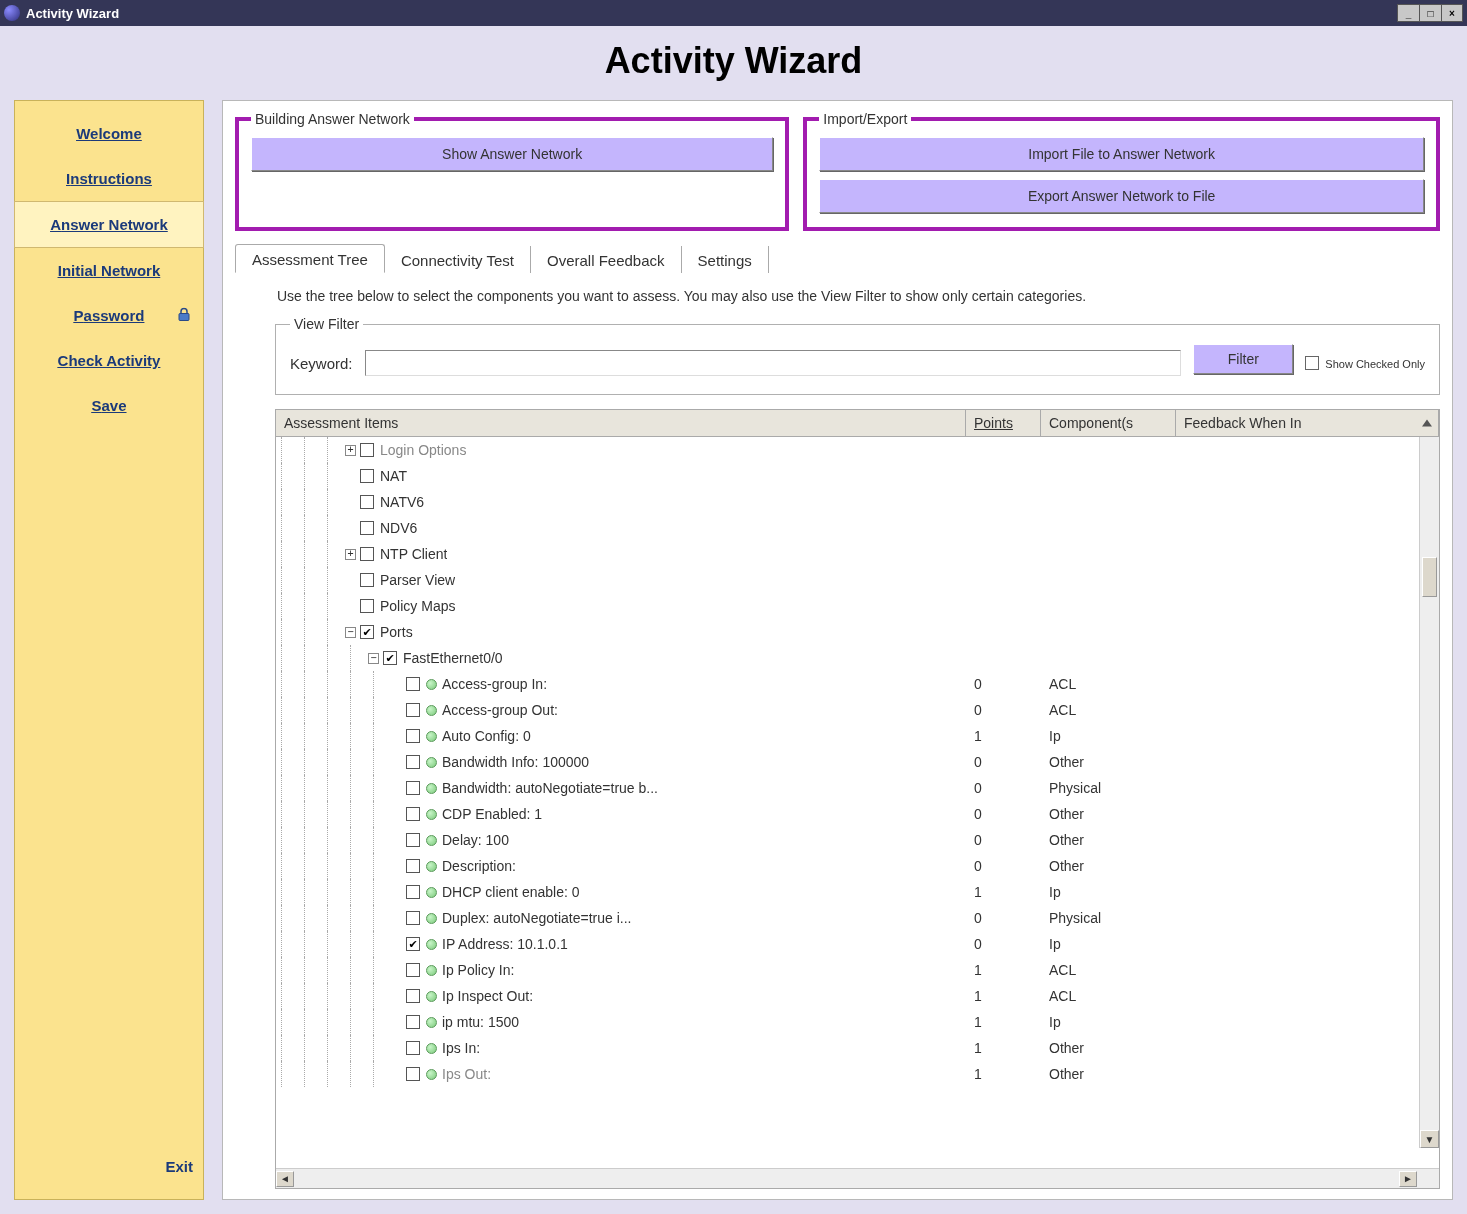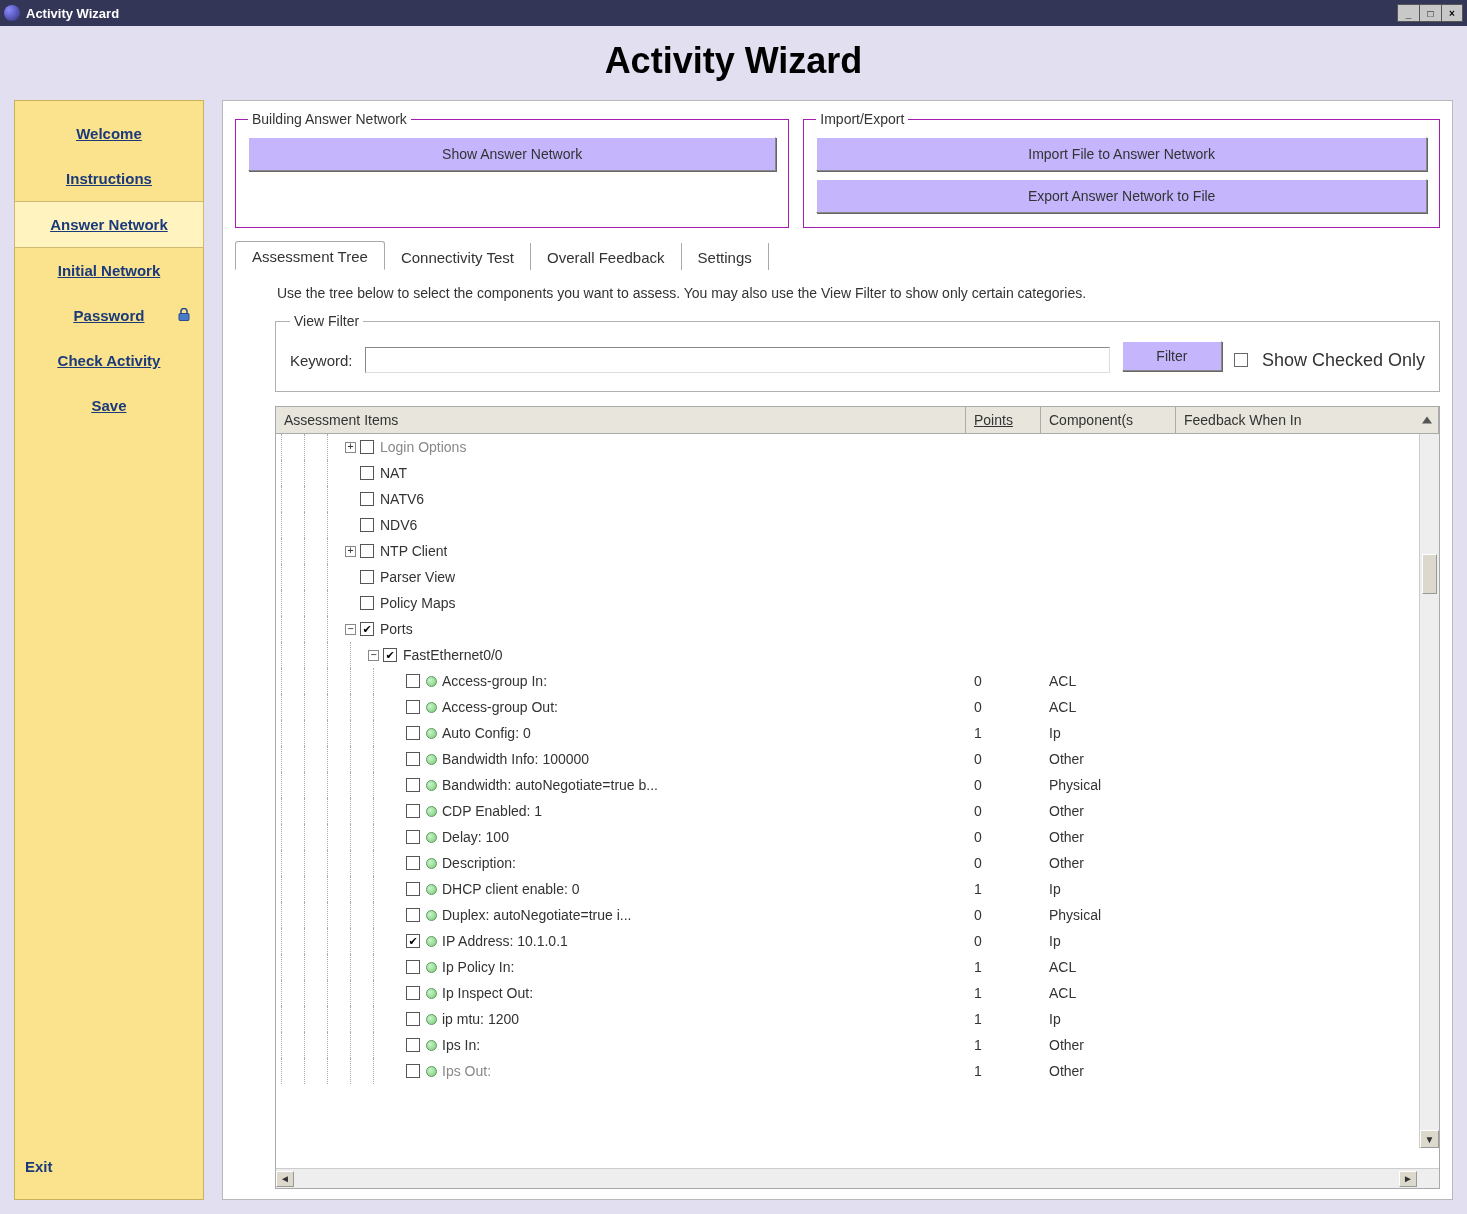--- a/index.html
+++ b/index.html
@@ -89,42 +89,42 @@
   .sidebar-item .lock-icon {
     position: absolute;
     right: 12px;
     top: 50%;
     transform: translateY(-50%);
     display:inline-block;
   }
   .sidebar-spacer { flex: 1; }
   .sidebar-exit {
     padding: 14px 10px;
-    text-align: left;
+    text-align: right;
     color: #1b3a7a;
     font-weight: bold;
     font-size: 15px;
     cursor: pointer;
   }
   .main-panel {
     flex: 1;
     background: #ffffff;
     border: 1px solid #b8b8b8;
     padding: 10px 12px;
     display: flex;
     flex-direction: column;
     overflow: hidden;
   }
   .top-groups {
     display: flex;
     gap: 14px;
     margin-bottom: 12px;
   }
   fieldset.groupbox {
-    border: 1px solid #a21caf;
+    border: 4px solid #a21caf;
     padding: 10px 12px 14px 12px;
     margin: 0;
   }
   fieldset.groupbox legend {
     font-size: 14px;
     color: #333;
     padding: 0 4px;
   }
   .groupbox.left { flex: 0 0 46%; }
   .groupbox.right { flex: 1; }
@@ -189,21 +189,21 @@
   .vf-row label { font-size: 15px; }
   .vf-row input[type=text] {
     flex: 1;
     height: 26px;
     border: 1px solid #888;
     border-right-color:#ddd;
     border-bottom-color:#ddd;
     padding: 2px 6px;
     font-size: 14px;
   }
-  .vf-row .chk { display: flex; align-items: center; gap: 14px; font-size: 18px; }
+  .vf-row .chk { display: flex; align-items: flex-end; gap: 6px; font-size: 11px; }
   .vf-row .chkbox {
     width: 14px; height: 14px;
     border: 1px solid #666;
     background: #fff;
     display:inline-block;
   }
   .tree-wrap {
     flex: 1;
     border: 1px solid #aaa;
     display: flex;
@@ -727,21 +727,21 @@
                 <div class="tree-row">
                   <div class="c1">
                     <span class="indent-guides" style="width: 18px;"></span>
                     <span class="indent-guides" style="width: 18px;"></span>
                     <span class="indent-guides" style="width: 18px;"></span>
                     <span class="indent-guides" style="width: 18px;"></span>
                     <span class="indent-guides" style="width: 18px;"></span>
                     <span class="exp blank"></span>
                     <span class="chkbx"></span>
                     <span class="led"></span>
-                    <span class="tree-label">ip mtu: 1200</span>
+                    <span class="tree-label">ip mtu: 1500</span>
                   </div>
                   <div class="c2">1</div>
                   <div class="c3">Ip</div>
                   <div class="c4"></div>
                 </div>
                 <div class="tree-row">
                   <div class="c1">
                     <span class="indent-guides" style="width: 18px;"></span>
                     <span class="indent-guides" style="width: 18px;"></span>
                     <span class="indent-guides" style="width: 18px;"></span>

